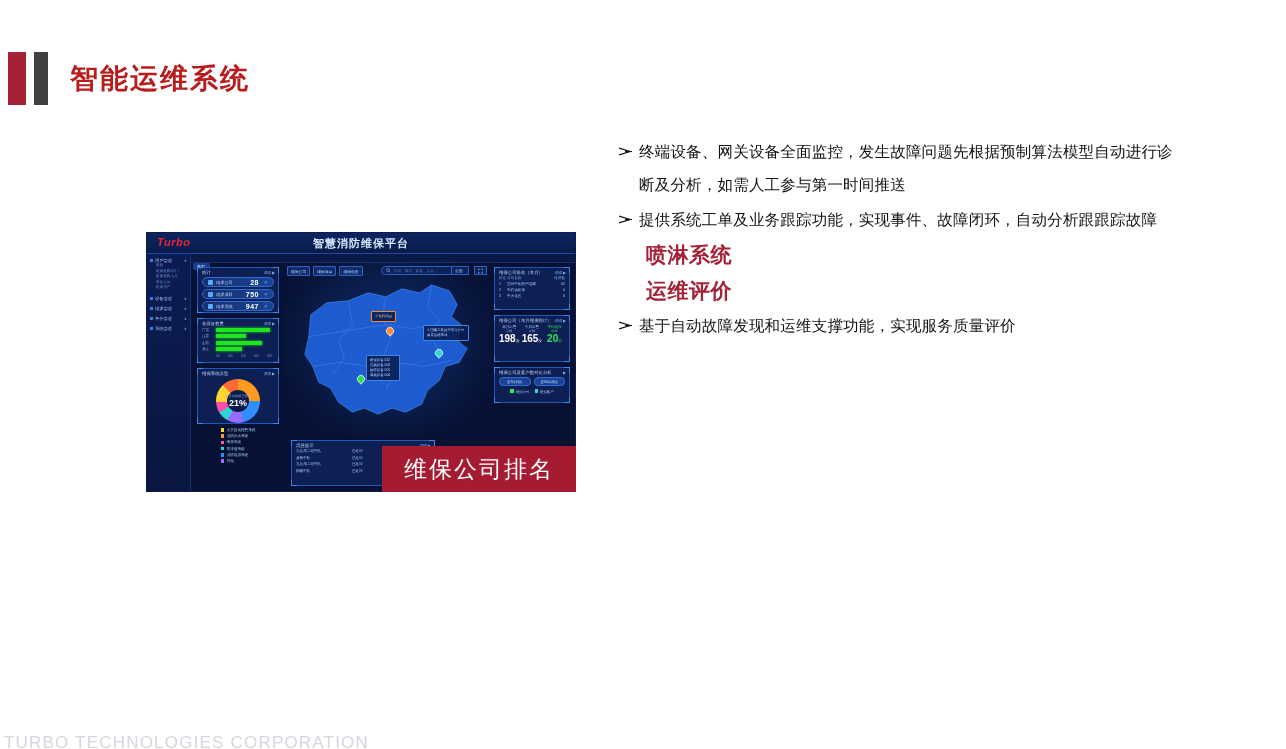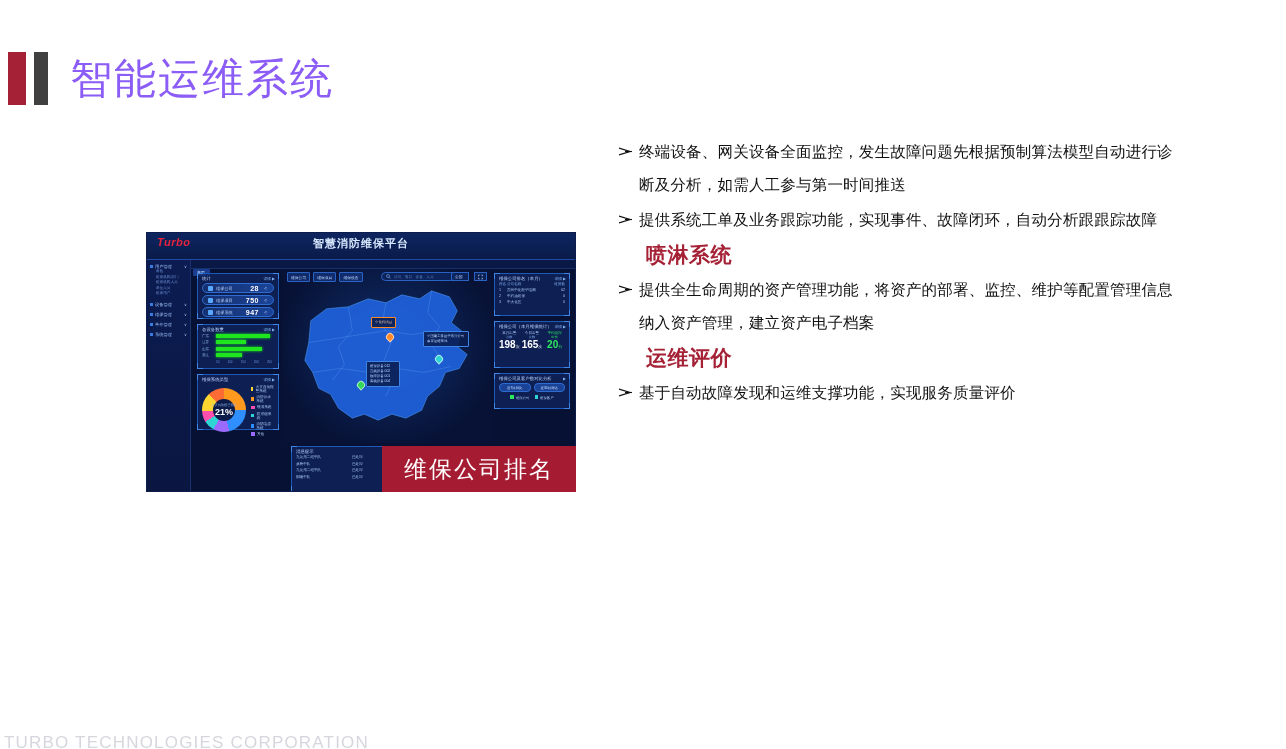--- a/index.html
+++ b/index.html
@@ -10,23 +10,23 @@
     position: relative;
     overflow: hidden;
   }
 
   
   .title-block { position: absolute; left: 8px; top: 52px; display: flex; align-items: flex-start; }
   .bar-red  { width: 18px; height: 53px; background: #A52136; }
   .bar-gray { width: 14px; height: 53px; background: #404040; margin-left: 8px; }
   .slide-title {
     margin-left: 22px;
-    color: #8b5cf6;
-    font-size: 42px;
-    font-weight: normal;
+    color: #b91c1c;
+    font-size: 28px;
+    font-weight: bold;
     letter-spacing: 2px;
     line-height: 53px;
     white-space: nowrap;
   }
 
   
   .content { position: absolute; left: 617px; top: 134px; width: 570px; }
   .section { margin-bottom: 2px; }
   .sec-head {
     color: #A52136;
@@ -54,21 +54,21 @@
   
   .shot {
     position: absolute; left: 146px; top: 232px;
     width: 430px; height: 260px;
     background: #081233;
     overflow: hidden;
     border: 1px solid #0d1c4a;
   }
   
   .dash-head {
-    position: relative; height: 27px;
+    position: relative; height: 21px;
     background: linear-gradient(180deg,#0d2560 0%,#0a1b49 100%);
     border-bottom: 1px solid #1f4aa8;
   }
   .dash-logo {
     position: absolute; left: 10px; top: 3px;
     color: #e8233c; font-size: 11px; font-weight: bold;
     font-style: italic; letter-spacing: 0.5px;
   }
   .dash-title {
     position: absolute; left: 0; right: 0; top: 3px;
@@ -136,21 +136,21 @@
 
   
   .bars { padding: 2px 4px 0 4px; }
   .brow { display: flex; align-items: center; gap: 3px; margin-bottom: 2.4px; }
   .brow .bl { color: #9dc2f5; font-size: 3.6px; width: 11px; flex: 0 0 11px; }
   .brow .bb { height: 4px; background: #1ee51e; box-shadow: 0 0 3px #1ee51e; }
   .baxis { display: flex; justify-content: space-between; padding: 0 2px 0 14px; }
   .baxis span { color: #6f93d8; font-size: 3px; }
 
   
-  .donut-wrap { display: flex; align-items: center; padding: 3px 4px 0 4px; gap: 5px; }
+  .donut-wrap { display: flex; align-items: center; padding: 3px 4px 0 4px; gap: 5px; flex-direction: column; }
   .donut {
     width: 44px; height: 44px; border-radius: 50%;
     background: conic-gradient(
       #ff9a1f 0 25%,
       #2f8fff 25% 46%,
       #9b6bff 46% 58%,
       #2fd4d4 58% 66%,
       #ff4fae 66% 74%,
       #ffd62f 74% 88%,
       #ff6b35 88% 100%);
@@ -278,29 +278,20 @@
             <path d="M0 1 L11 4.5 L0 8" fill="none" stroke="#111" stroke-width="1.3"></path>
             <path d="M6 4.5 L13 4.5" stroke="#111" stroke-width="1.1"></path>
           </svg>
       </div>
       <div class="sec-text">提供系统工单及业务跟踪功能，实现事件、故障闭环，自动分析跟跟踪故障</div>
     </div>
   </div>
 
   <div class="section">
     <div class="sec-head">喷淋系统</div>
-    <div class="sec-body">
-      <div class="bullet">
-        <svg width="14" height="9" viewBox="0 0 14 9">
-            <path d="M0 1 L11 4.5 L0 8" fill="none" stroke="#111" stroke-width="1.3"></path>
-            <path d="M6 4.5 L13 4.5" stroke="#111" stroke-width="1.1"></path>
-          </svg>
-      </div>
-      <div class="sec-text">提供全生命周期的资产管理功能，将资产的部署、监控、维护等配置管理信息纳入资产管理，建立资产电子档案</div>
-    </div>
   </div>
 
   <div class="section">
     <div class="sec-head">运维评价</div>
     <div class="sec-body">
       <div class="bullet">
         <svg width="14" height="9" viewBox="0 0 14 9">
             <path d="M0 1 L11 4.5 L0 8" fill="none" stroke="#111" stroke-width="1.3"></path>
             <path d="M6 4.5 L13 4.5" stroke="#111" stroke-width="1.1"></path>
           </svg>

